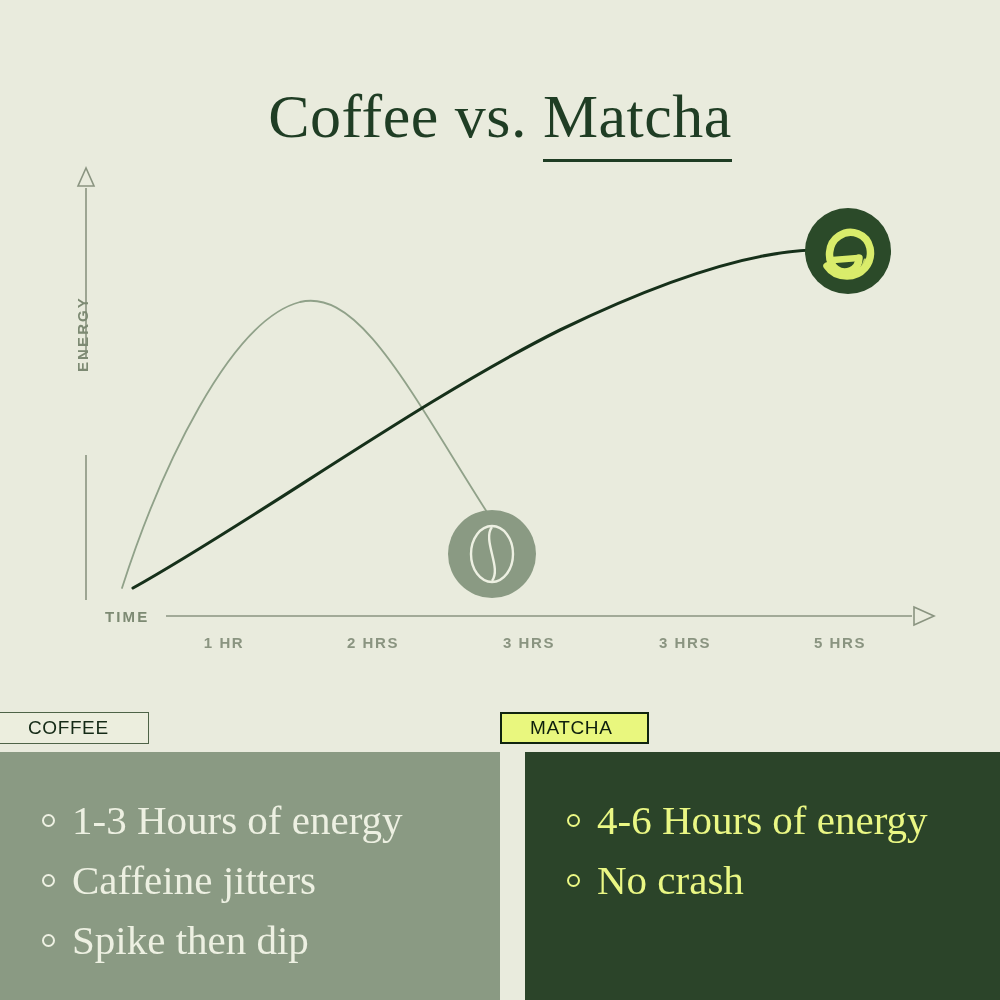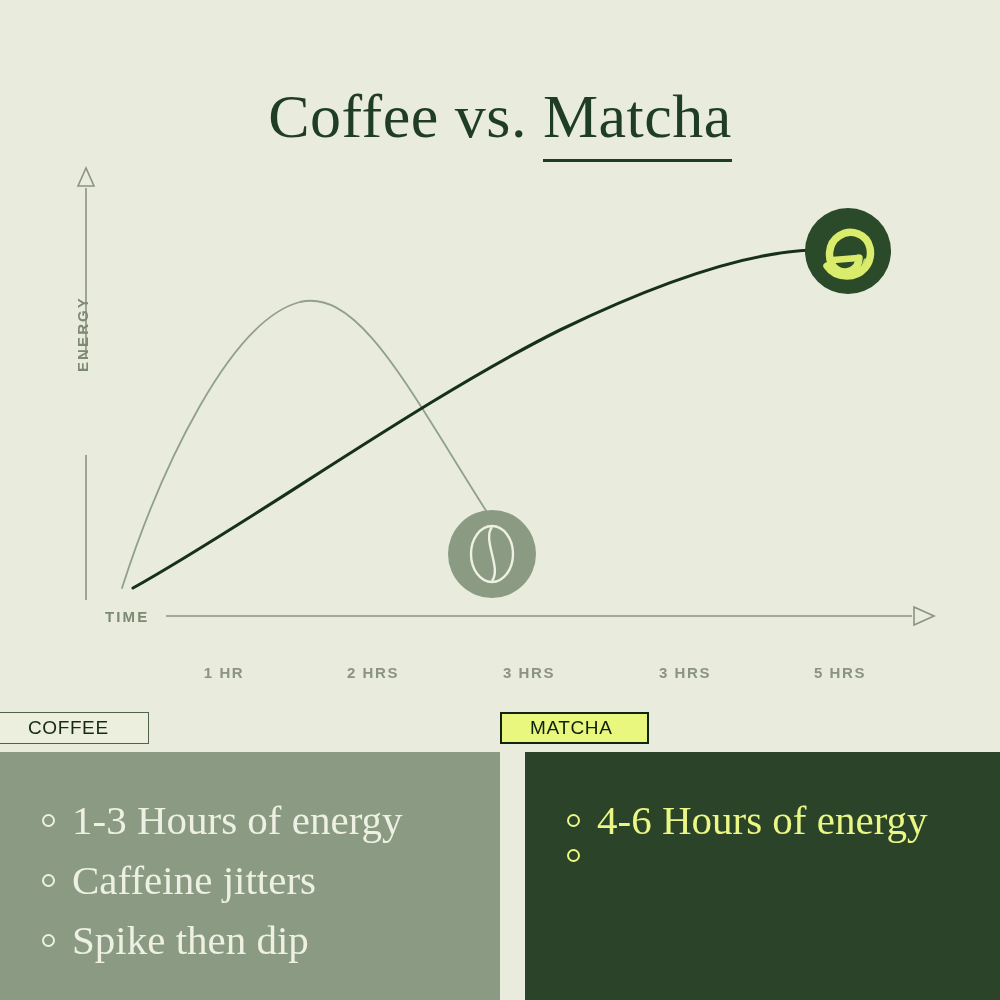--- a/index.html
+++ b/index.html
@@ -68,21 +68,21 @@
     transform-origin: left top;
     white-space: nowrap;
   }
   #x-axis-label {
     left: 105px;
     top: 608px;
   }
 
   .tick-label {
     position: absolute;
-    top: 664px;
+    top: 634px;
     font-family: "Liberation Sans", sans-serif;
     font-size: 15px;
     font-weight: bold;
     letter-spacing: 1.6px;
     color: #8a9480;
     white-space: nowrap;
     transform: translateX(-50%);
   }
 
   
@@ -258,16 +258,17 @@
     </div>
   </div>
 
   <div class="panel" id="panel-matcha">
     <div class="bullet-row">
       <span class="bullet-dot"></span>
       <span class="bullet-text">4-6 Hours of energy</span>
     </div>
     <div class="bullet-row">
       <span class="bullet-dot"></span>
+      <span class="bullet-text">No crash</span>
     </div>
   </div>
 
 </div>
 
 </body></html>

